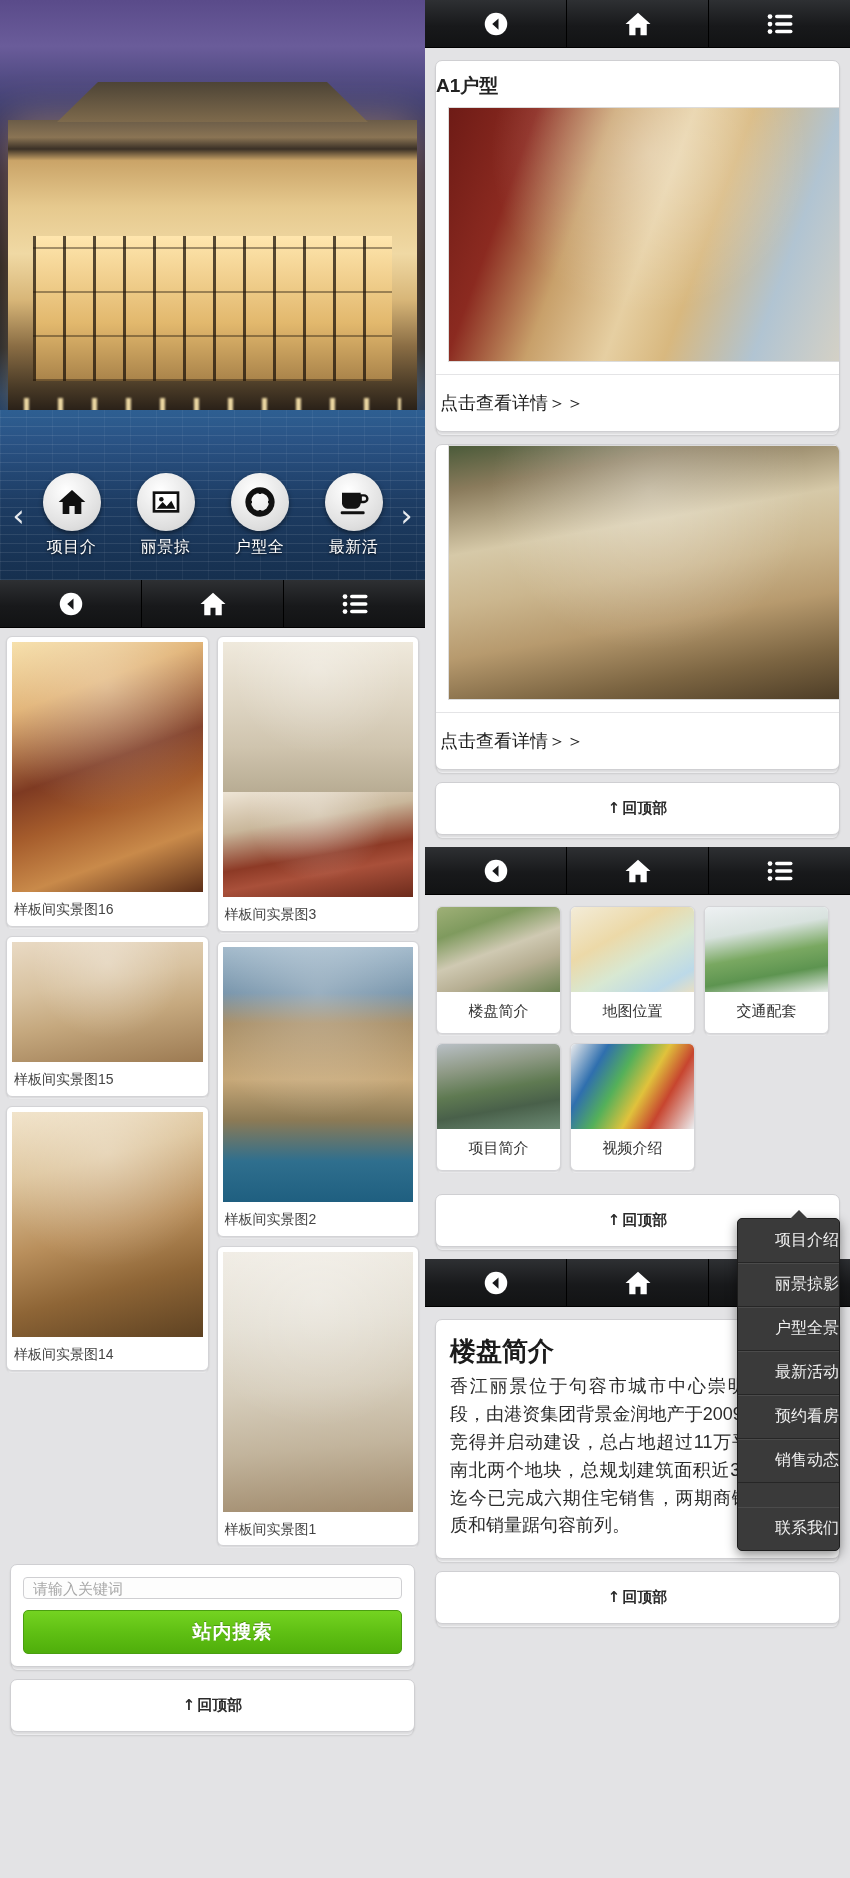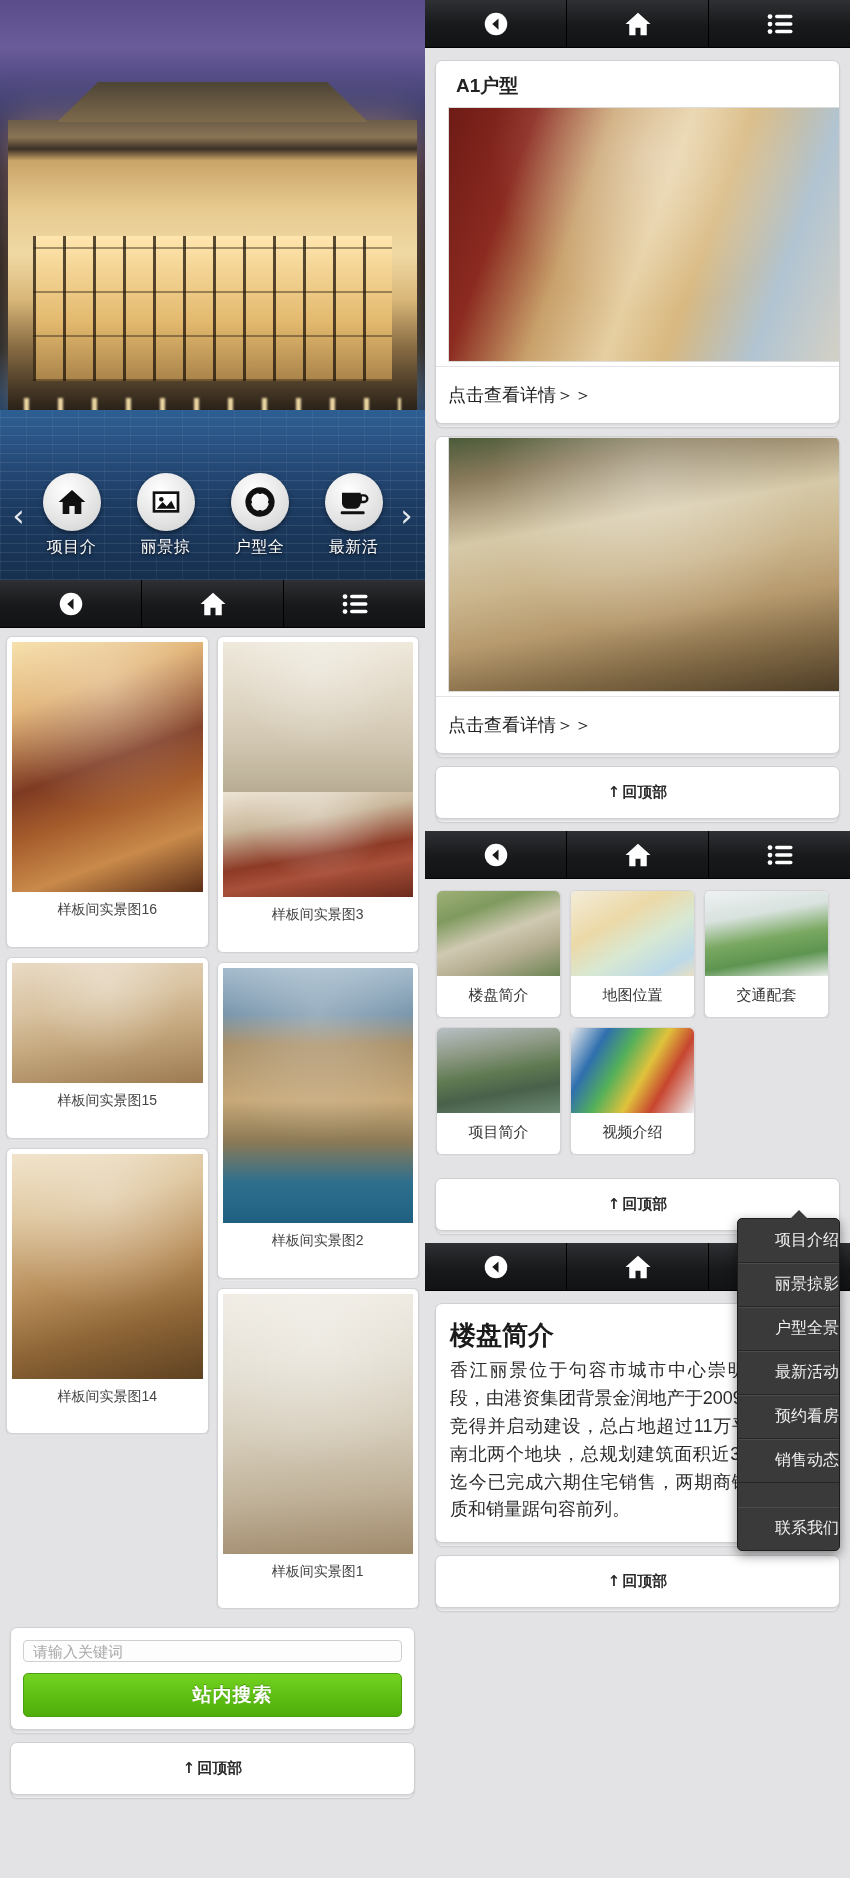--- a/index.html
+++ b/index.html
@@ -121,22 +121,22 @@
     break-inside:avoid;
     background:#fff;
     border:1px solid #d3d3d6;
     border-radius:6px;
     box-shadow:0 1px 2px rgba(0,0,0,.12), 0 4px 0 -2px #f0f0f2;
     margin:0 0 9px;
     padding:5px 5px 0;
     overflow:hidden;
   }
   .gcap{
-    text-align:center; font-size:14px; color:#444;
-    padding:9px 2px 29px; line-height:1.2;
+    font-size:14px; color:#444;
+    padding:9px 2px 8px; line-height:1.2;
   }
 
   
   .ph{ width:100%; display:block; position:relative; overflow:hidden; }
   .ph::after{
     content:""; position:absolute; inset:0;
     background:radial-gradient(circle at 50% 18%, rgba(255,255,255,.30), rgba(0,0,0,0) 55%);
   }
   .ph-study   { height:250px; background:linear-gradient(160deg,#f6dfa8 0%,#e0b070 22%,#7e3a22 48%,#a55c2c 63%,#c98a4a 80%,#5d2f18 100%); }
   .ph-table   { height:120px; background:linear-gradient(170deg,#e9dac4 0%,#d8c2a0 35%,#c5a87e 60%,#9c7a52 100%); }
@@ -149,26 +149,26 @@
   .ph-living  { height:255px; background:linear-gradient(170deg,#4b5b3a 0%,#8a7b5c 14%,#d6c9a8 34%,#cbb68e 50%,#b79a6e 66%,#7c6542 84%,#4c3c26 100%); }
 
   .thumb{ width:100%; height:85px; display:block; border-radius:4px 4px 0 0; }
   .th-aerial { background:linear-gradient(160deg,#9fb077 0%,#7f9a5e 25%,#cfc9b2 50%,#b6ae92 70%,#6d8454 100%); }
   .th-map    { background:linear-gradient(150deg,#f3ecd8 0%,#ecd9a8 35%,#d8e8d2 60%,#bcd9e8 85%,#e8dfc4 100%); }
   .th-garden { background:linear-gradient(170deg,#b9c0c6 0%,#8f9a86 28%,#5f7a52 52%,#49604a 72%,#6c8a74 100%); }
   .th-traffic{ background:linear-gradient(170deg,#eef1f3 0%,#d8e2de 30%,#79a861 55%,#5d9450 75%,#e6ebe8 100%); }
   .th-video  { background:linear-gradient(120deg,#e9eaec 0%,#2f6fae 22%,#54b05a 40%,#e0c23c 58%,#c7452f 74%,#eceef0 100%); }
 
   
-  .ht-title{ font-size:19px; font-weight:bold; color:#222; padding:12px 20px 8px; }
+  .ht-title{ font-size:19px; font-weight:bold; color:#222; padding:12px 0 8px; }
   .ht-title .mark{ font-weight:bold; }
   .ht-img{ margin:0 12px; border:1px solid #dcdcdc; }
   .ht-link{
-    font-size:18px; color:#222; padding:16px 12px;
-    border-top:1px solid #e4e4e6; margin-top:4px;
+    font-size:18px; color:#222; padding:16px 4px;
+    border-top:1px solid #e4e4e6; margin-top:12px;
   }
 
   
   .btn-top{
     text-align:center; font-size:15px; color:#2b2b2b; font-weight:bold;
     padding:16px 18px;
   }
   .btn-top .up{ font-family:"DejaVu Sans",sans-serif; margin-right:2px; }
 
   

